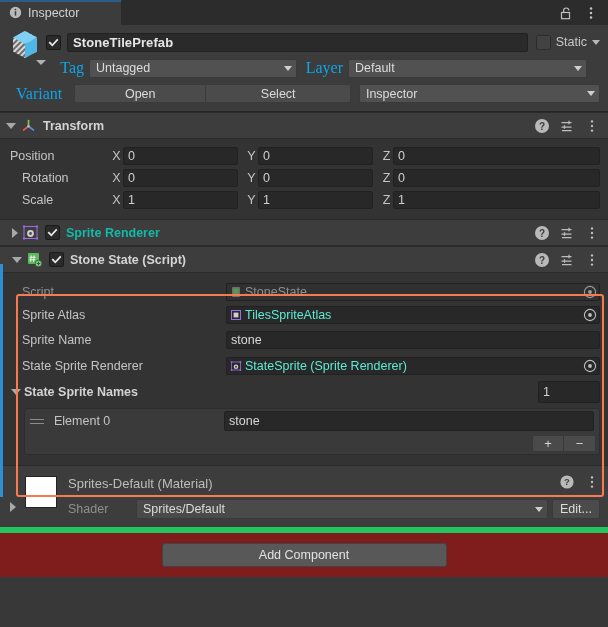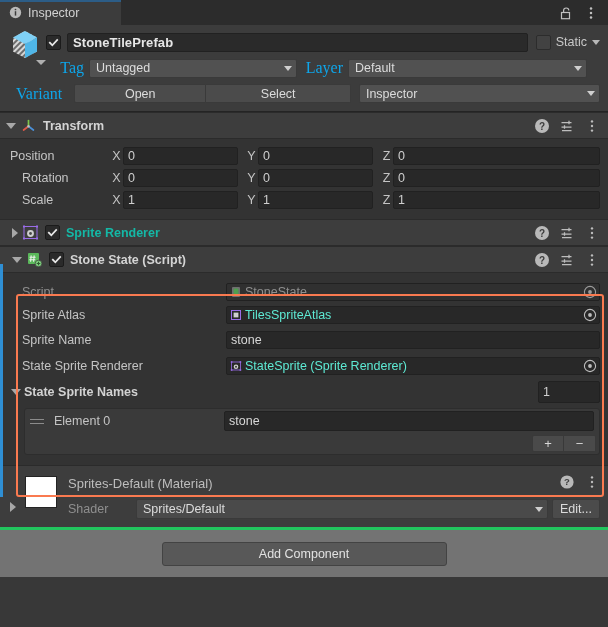--- a/index.html
+++ b/index.html
@@ -133,21 +133,21 @@
   }
 
   
   .mat-head { background: #3d3d3d; border-top: 1px solid #2b2b2b; height: 62px; position: relative; }
   .mat-swatch { position: absolute; left: 25px; top: 10px; width: 32px; height: 32px; background: #ffffff; border: 1px solid #242424; }
   .mat-title { position: absolute; left: 68px; top: 10px; font-size: 13px; color: #bdbdbd; }
   .mat-fold { position: absolute; left: 10px; top: 36px; width: 0; height: 0;
     border-top: 5px solid transparent; border-bottom: 5px solid transparent; border-left: 6px solid #a8a8a8; }
   .mat-right { position: absolute; right: 8px; top: 8px; display: flex; gap: 9px; align-items: center; }
 
-  .addcomp-zone { background: #737373; border-top: 3px solid #22c55e; height: 50px; display: flex; align-items: center; justify-content: center; }
+  .addcomp-zone { background: #7f1d1d; border-top: 6px solid #22c55e; height: 50px; display: flex; align-items: center; justify-content: center; }
   .addcomp {
     width: 285px; height: 24px; background: #585858; border: 1px solid #434343; border-radius: 3px;
     display: flex; align-items: center; justify-content: center; color: #e2e2e2; font-size: 12.5px;
   }
 </style>
 </head>
 <body>
 
 <div class="panel">
 

